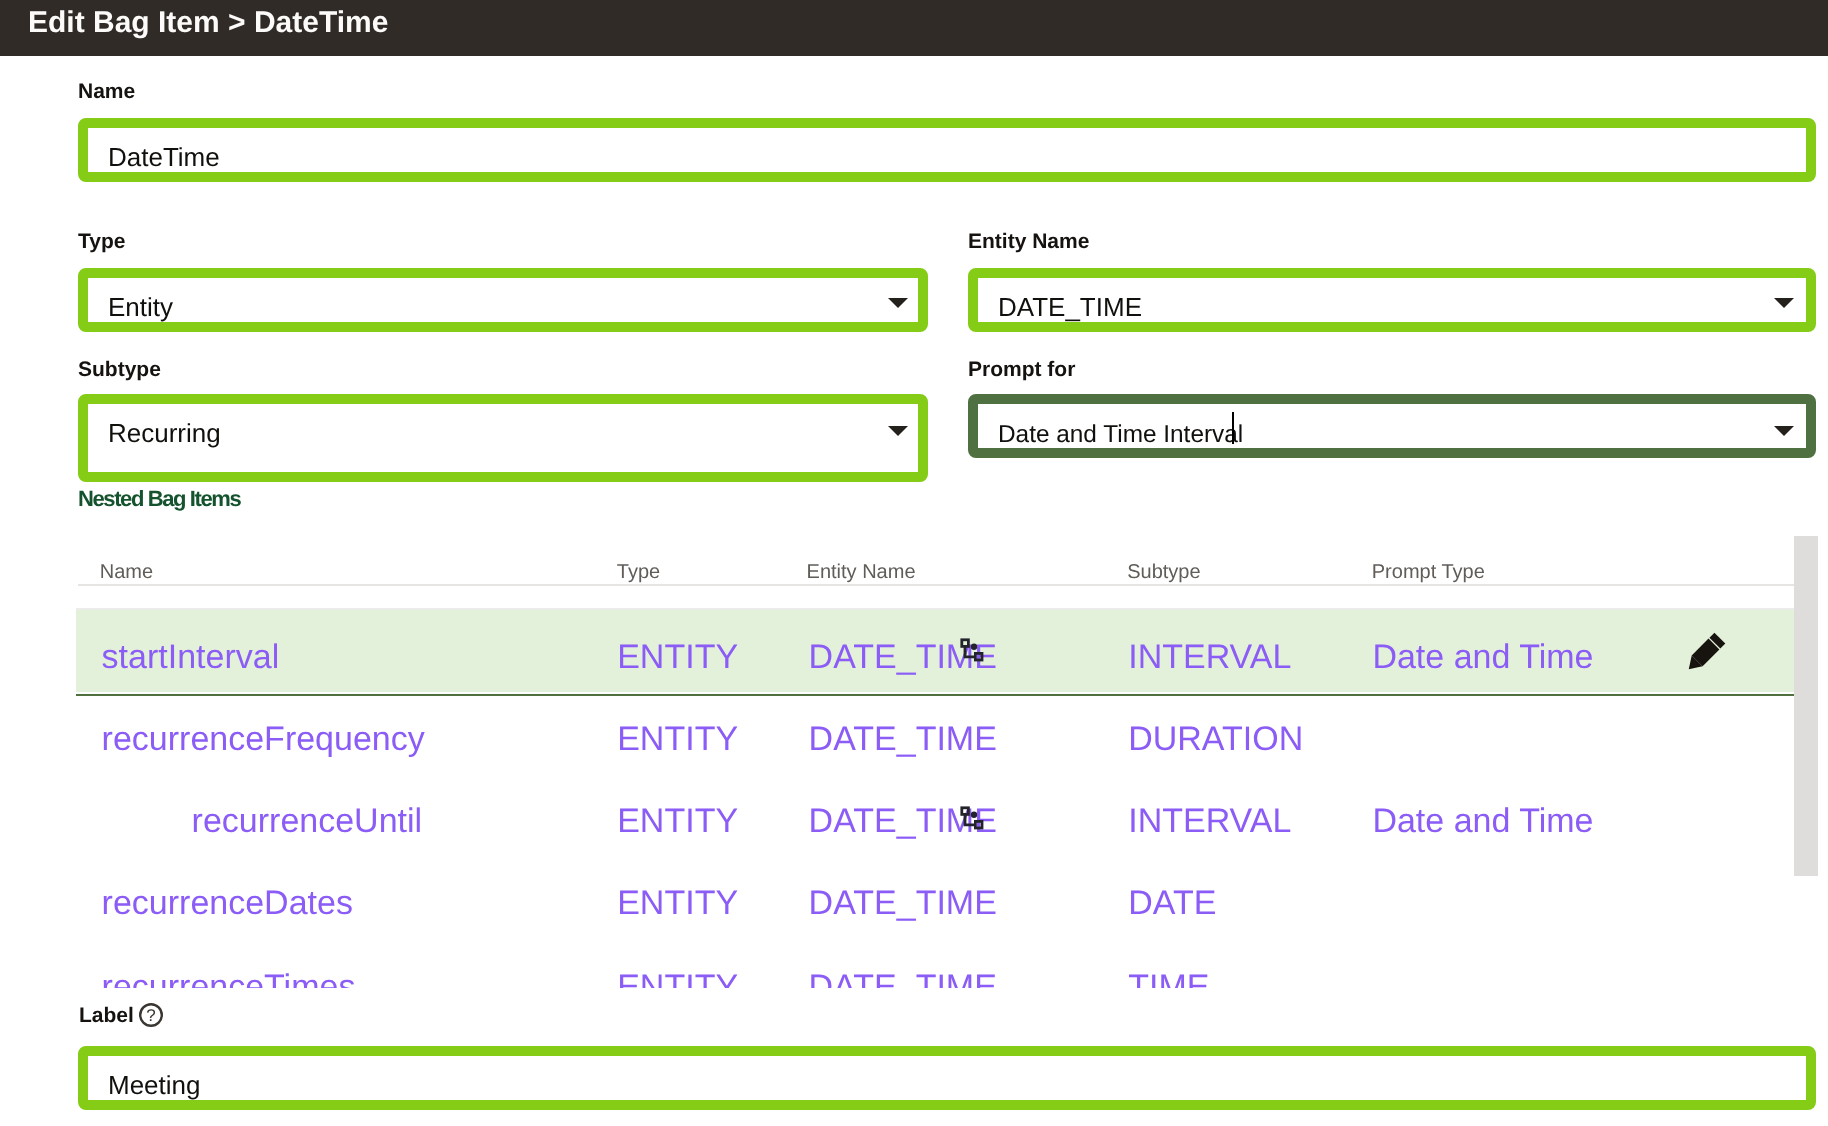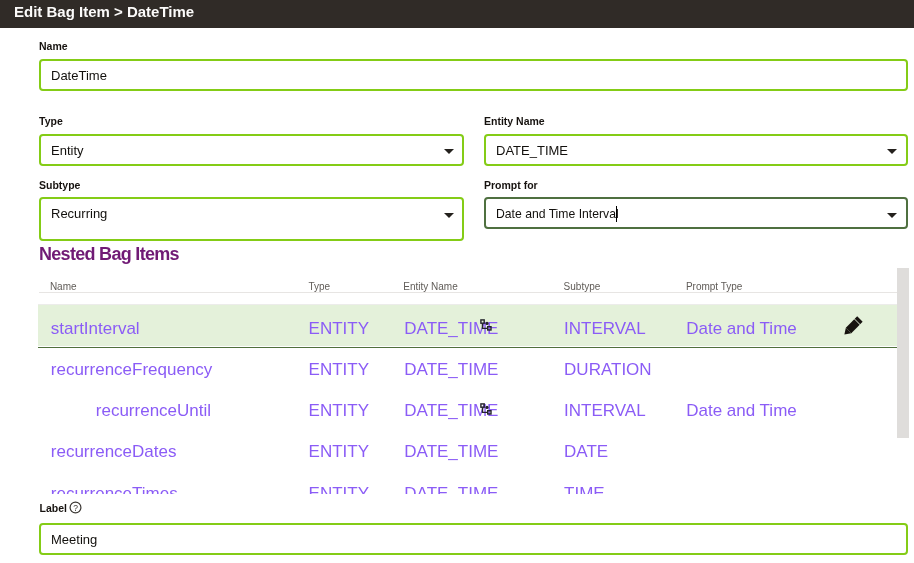--- a/index.html
+++ b/index.html
@@ -2,21 +2,21 @@
 <html><head>
 <meta charset="utf-8">
 <style>
   * { margin:0; padding:0; box-sizing:border-box; }
   html,body { width:914px; height:563px; background:#fff; overflow:hidden;
     font-family:"Liberation Sans", sans-serif; position:relative; }
   .abs { position:absolute; white-space:nowrap; }
   .topbar { position:absolute; left:0; top:0; width:914px; height:28px; background:#302b27; }
   .title { position:absolute; left:14px; top:3px; color:#fcfbfa; font-size:15px; font-weight:bold; }
   .lb { position:absolute; font-size:10.5px; font-weight:bold; color:#16120f; white-space:nowrap; }
-  .inp { position:absolute; border:2px solid #84cc16; border-radius:4px; background:#fff;
+  .inp { position:absolute; border:5px solid #84cc16; border-radius:4px; background:#fff;
     font-size:13px; color:#12100d; padding-left:10px; white-space:nowrap; }
   .tri { position:absolute; width:0; height:0; border-left:5px solid transparent;
     border-right:5px solid transparent; border-top:5.5px solid #24211d; }
   .th { position:absolute; font-size:10px; color:#605c58; white-space:nowrap; }
   .td { position:absolute; font-size:17px; color:#8b5cf6; white-space:nowrap; }
 </style>
 </head>
 <body>
   <div class="topbar"></div>
   <div class="title">Edit Bag Item &gt; DateTime</div>
@@ -32,21 +32,21 @@
   <div class="tri" style="left:887px; top:149px;"></div>
 
   <div class="lb" style="left:39px; top:178.6px;">Subtype</div>
   <div class="lb" style="left:484px; top:178.6px;">Prompt for</div>
   <div class="inp" style="left:39px; top:197px; width:425px; height:44px; line-height:30px;">Recurring</div>
   <div class="tri" style="left:443.5px; top:212.5px;"></div>
   <div class="inp" style="left:484px; top:197px; width:424px; height:32px; line-height:30px; border-color:#4f7040; font-size:12.2px;">Date and Time Interval</div>
   <div class="tri" style="left:887px; top:212.5px;"></div>
   <div class="abs" id="caret" style="left:616px; top:206px; width:1.2px; height:16px; background:#000;"></div>
 
-  <div class="abs" style="left:39px; top:243.5px; font-size:18px; font-weight:bold; color:#701a75; letter-spacing:-0.7px;">Nested Bag Items</div>
+  <div class="abs" style="left:39px; top:243.5px; font-size:11px; font-weight:bold; color:#14532d; letter-spacing:-0.7px;">Nested Bag Items</div>
 
   <div class="th" style="left:49.9px; top:280.5px;">Name</div>
   <div class="th" style="left:308.4px; top:280.5px;">Type</div>
   <div class="th" style="left:403.3px; top:280.5px;">Entity Name</div>
   <div class="th" style="left:563.6px; top:280.5px;">Subtype</div>
   <div class="th" style="left:685.9px; top:280.5px;">Prompt Type</div>
   <div class="abs" style="left:39px; top:292px; width:869px; height:1px; background:#e7e5e3;"></div>
 
   <div class="abs" style="left:38px; top:303.5px; width:859px; height:1px; background:#ececea;"></div>
   <div class="abs" style="left:38px; top:304.5px; width:859px; height:41px; background:#e4f1da;"></div>

